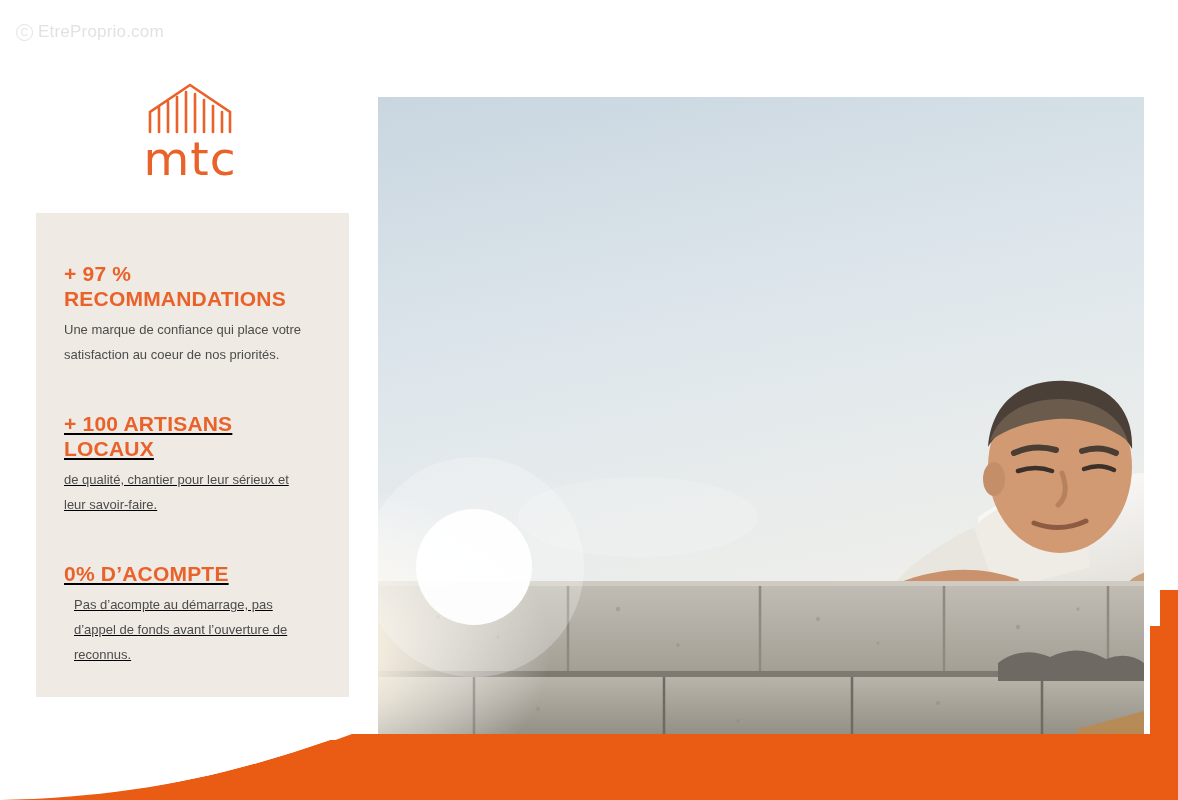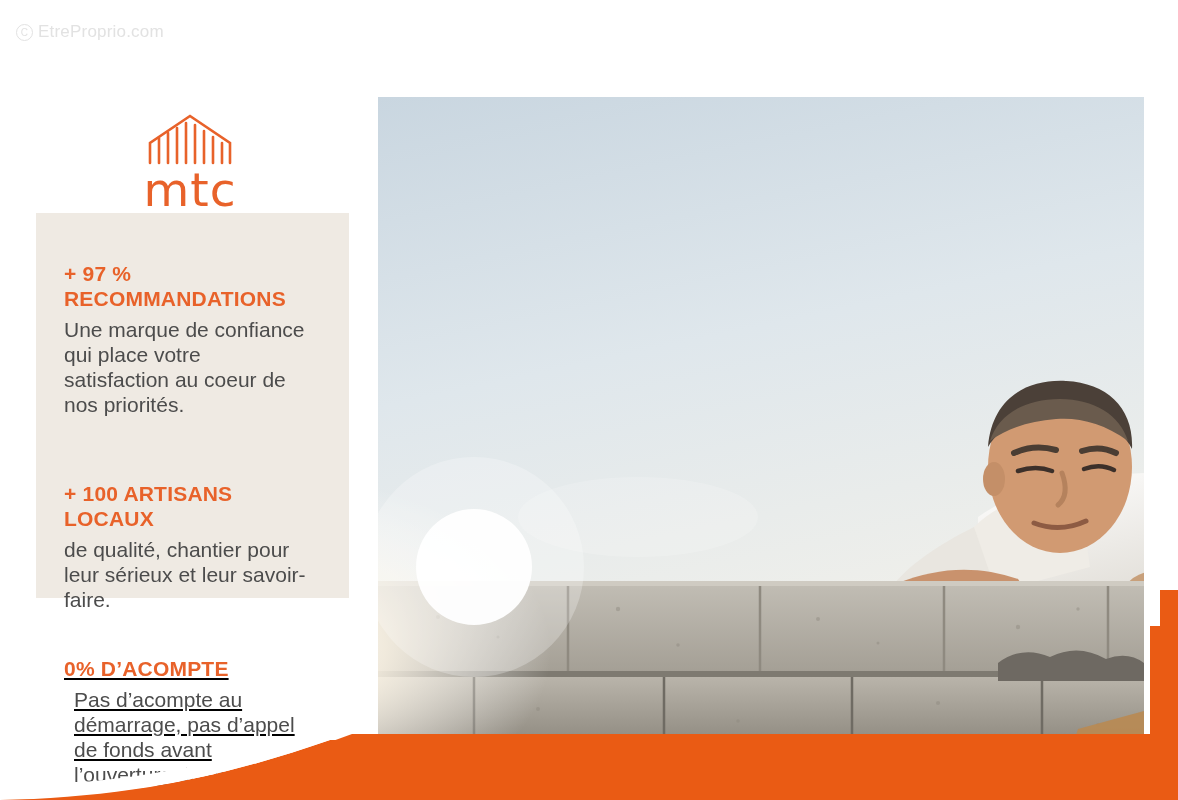--- a/index.html
+++ b/index.html
@@ -50,21 +50,21 @@
     bottom: 0;
     width: 1178px;
     height: 210px;
     pointer-events: none;
   }
 
   
   .logo {
     position: absolute;
     left: 140px;
-    top: 113px;
+    top: 82px;
     width: 100px;
     text-align: center;
   }
   .logo-mark {
     width: 86px;
     height: 52px;
     margin: 0 auto;
   }
   .logo-text {
     color: #e8622a;
@@ -75,45 +75,45 @@
     font-weight: 400;
     margin-top: 2px;
   }
 
   
   .card {
     position: absolute;
     left: 36px;
     top: 213px;
     width: 313px;
-    height: 385px;
+    height: 484px;
     background: #efeae3;
   }
   .card-inner {
     padding: 48px 38px 0 28px;
   }
   .block { margin-bottom: 34px; }
   .block:last-child { margin-bottom: 0; }
 
   .block-title {
     color: #e8622a;
     font-weight: bold;
     font-size: 21px;
     line-height: 25px;
     letter-spacing: 0.2px;
     margin: 0 0 6px 0;
   }
   .block-body {
     color: #4c4c4c;
-    font-size: 21px;
+    font-size: 13px;
     line-height: 25px;
     margin: 0;
   }
   .block-body.indented { padding-left: 10px; }
-  .block.b2 { margin-top: 64px; }
+  .block.b2 { margin-top: 44px; text-decoration: underline; }
   .block.b3 { margin-top: 44px; text-decoration: underline; }
 
   
   .photo {
     position: absolute;
     left: 378px;
     top: 97px;
     width: 766px;
     height: 650px;
     overflow: hidden;

